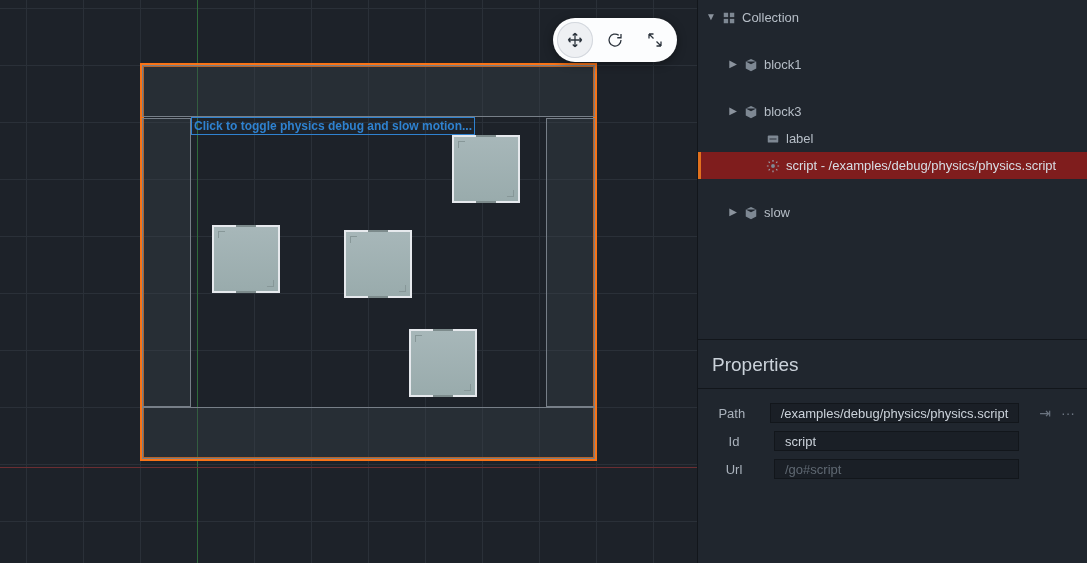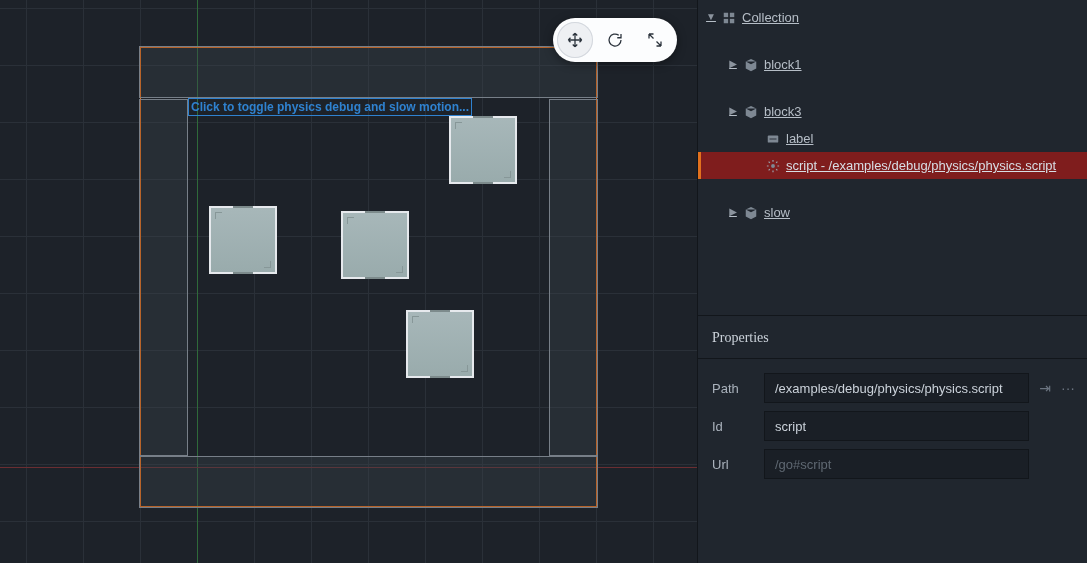--- a/index.html
+++ b/index.html
@@ -28,23 +28,23 @@
       linear-gradient(#2a3038 1px, transparent 1px),
       linear-gradient(90deg, #2a3038 1px, transparent 1px);
     background-size: 57px 57px;
     background-position: 26px 8px;
   }
   .axis-y { position:absolute; width:1px; top:0; bottom:0; left:197px; background:#2f6a3a; }
   .axis-x { position:absolute; height:1px; left:0; right:0; top:467px; background:#6b2e32; }
   
   .frame-outer {
     position:absolute;
-    left:140px; top:47px;
-    width:457px; height:460px;
-    border:1px solid #f97316;
+    left:140px; top:63px;
+    width:457px; height:398px;
+    border:4px solid #f97316;
   }
   .wall {
     position:absolute;
     border:1px solid #777f88;
     background:rgba(60,68,77,0.35);
   }
   .wall.top    { left:-2px; top:-2px; right:-2px; height:52px; }
   .wall.bottom { left:-2px; bottom:-2px; right:-2px; height:52px; }
   .wall.left   { left:-2px; top:51px; bottom:50px; width:49px; }
   .wall.right  { right:-2px; top:51px; bottom:50px; width:49px; }
@@ -116,54 +116,54 @@
   
   .outline { flex:0 0 auto; padding-top:4px; padding-bottom:10px;}
   .node {
     display:flex; align-items:center;
     height:27px;
     padding-left:8px;
     cursor:pointer;
     color:#b6bec7;
     gap:6px;
     white-space:nowrap;
-    text-decoration:underline;
   }
   .node.selected {
     background:#7f1d1d;
     color:#d8dee5;
     box-shadow:inset 3px 0 0 #e2711d;
   }
   .node .arrow {
     width:10px; text-align:center;
     font-size:10px; color:#8b939d;
     transform:translateY(-1px);
   }
   .node .arrow.open::before{content:"▼";}
   .node .arrow.closed::before{content:"▶";}
   .node .arrow.none { visibility:hidden; }
   .node .arrow.none::before{content:"▶";}
   .node .icon { width:14px; height:14px; display:flex; align-items:center; justify-content:center; color:#7e8893;}
   .node .icon svg{width:14px;height:14px;fill:#7e8893;}
   .indent-1{padding-left:30px;margin-top:20px;} .indent-2{padding-left:52px;}
   
   .divider { height:1px; background:#12161b;}
-  .props-header { padding:14px 14px 12px; color:#cbd2da; font-size:14px;font-family:Liberation Serif, serif;}
+  .props-header { padding:14px 14px 12px; color:#cbd2da; font-size:19px;}
   
   .prop-row {
     display:flex; align-items:center;
     padding:4px 10px 4px 14px;
-    gap:8px;
+    gap:18px;
+    text-align:center;
   }
   .prop-label { width:44px; color:#aab2bc; font-size:13px;}
   .prop-input {
     flex:1;
     background:#1a1f26;
     border:1px solid #12161b;
-    height:30px;
+    height:20px;
     padding:0 10px;
     color:#cbd2da;
     font-size:13px;
     display:flex; align-items:center;
   }
   .prop-input.placeholder { color:#5f6872; }
   .prop-actions { display:flex; gap:6px; color:#6b7480; font-size:14px; }
   .prop-actions span { cursor:pointer; padding:0 2px;}
 </style>
 </head>

